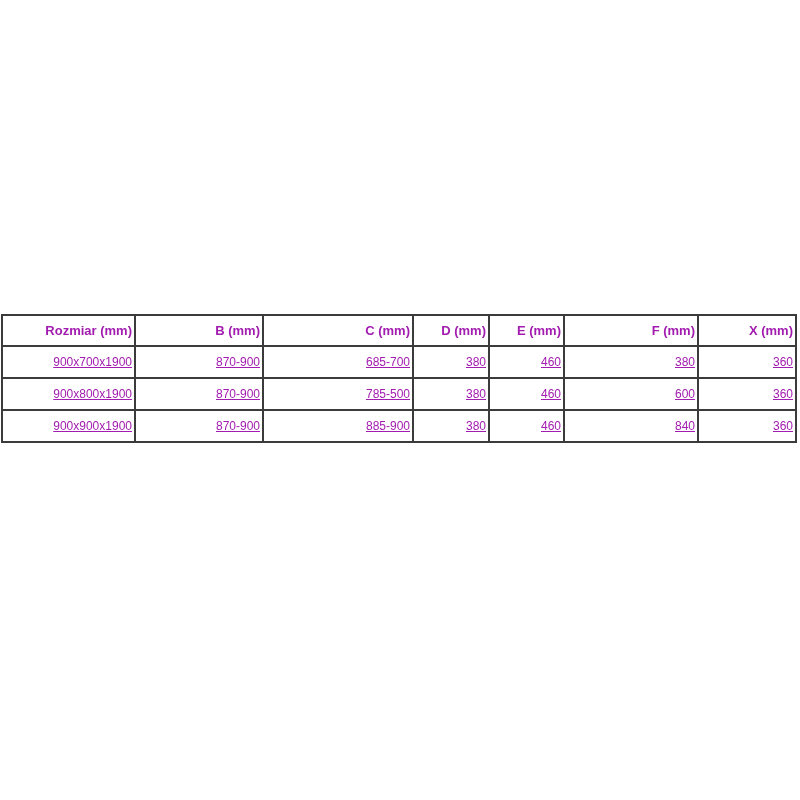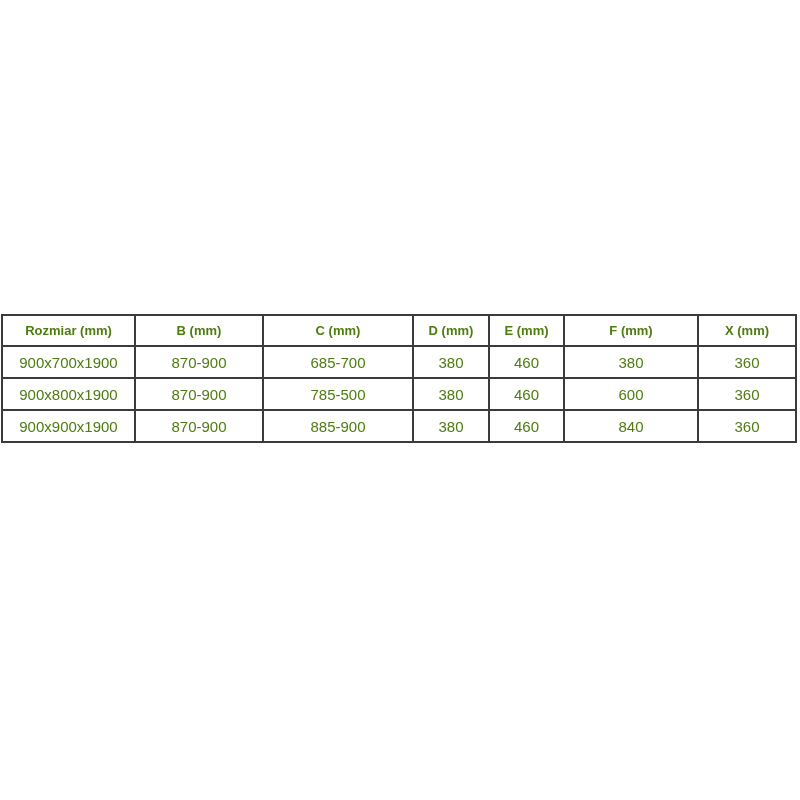--- a/index.html
+++ b/index.html
@@ -21,36 +21,37 @@
     width: 794px;
   }
   table.spec-table {
     width: 794px;
     border-collapse: collapse;
     table-layout: fixed;
   }
   table.spec-table th,
   table.spec-table td {
     border: 2px solid #3b3b3b;
-    text-align: center;
+    text-align: right;
     vertical-align: middle;
-    color: #4d7c0f;
+    color: #a21caf;
     padding: 0 2px;
     overflow: hidden;
     white-space: nowrap;
   }
   table.spec-table th {
     font-size: 13px;
     font-weight: bold;
     height: 29px;
   }
   table.spec-table td {
-    font-size: 15px;
+    font-size: 12px;
     font-weight: normal;
     height: 30px;
+    text-decoration: underline;
   }
   col.c-rozmiar { width: 133px; }
   col.c-b { width: 128px; }
   col.c-c { width: 150px; }
   col.c-d { width: 76px; }
   col.c-e { width: 75px; }
   col.c-f { width: 134px; }
   col.c-x { width: 98px; }
 </style>
 </head>

